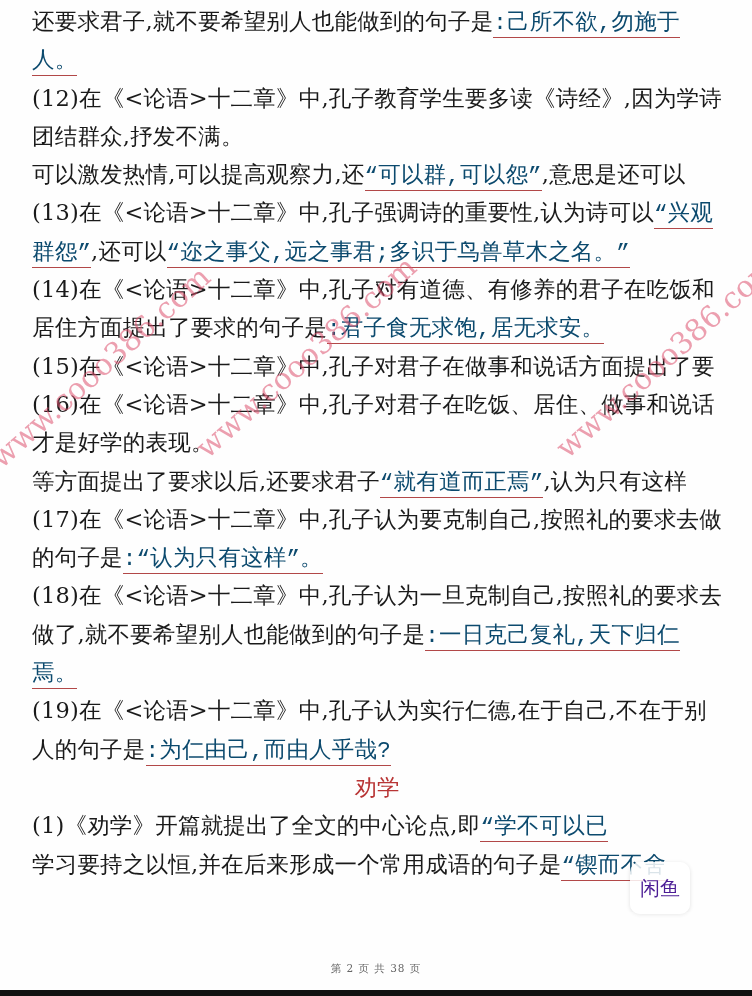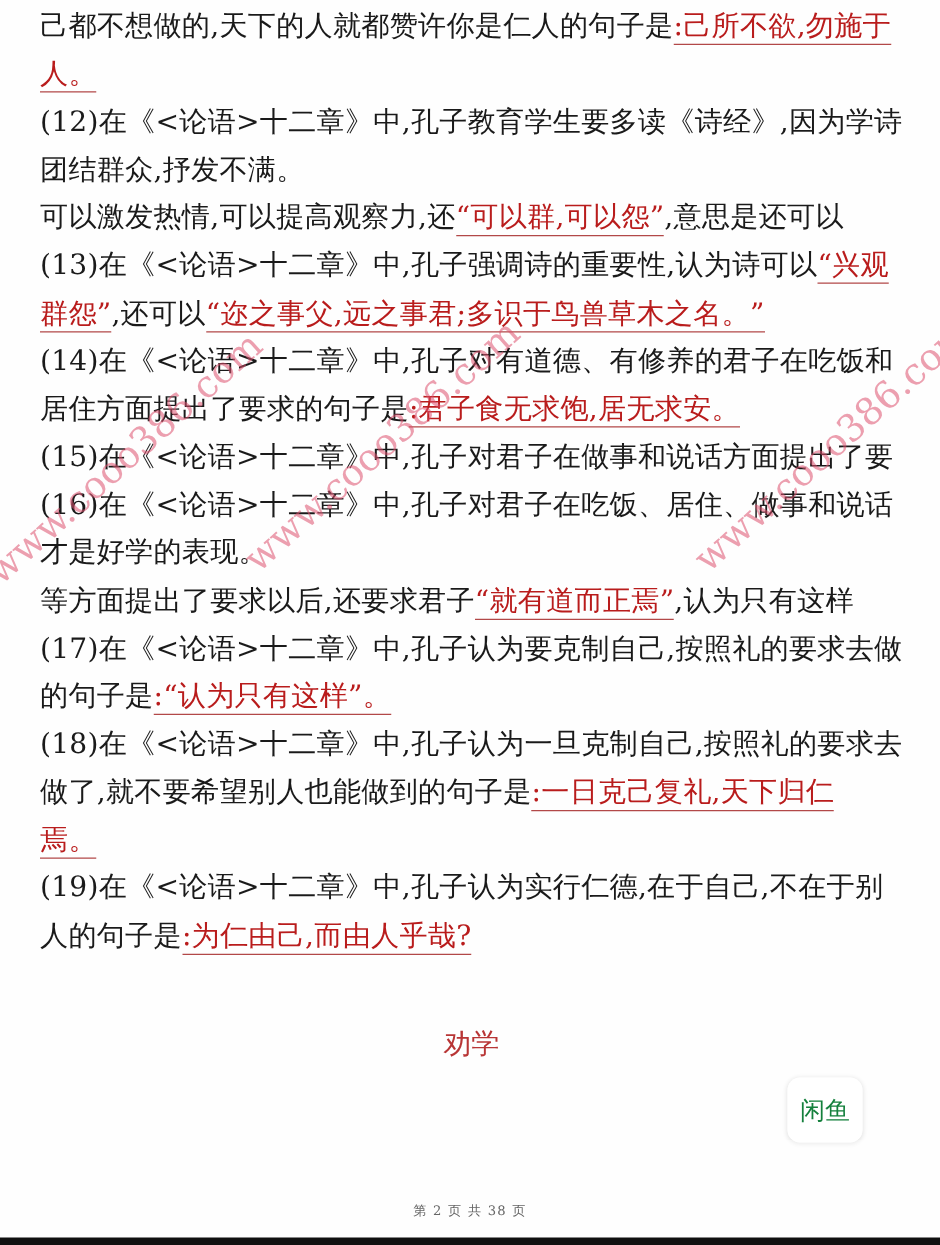--- a/index.html
+++ b/index.html
@@ -29,31 +29,31 @@
       width: 690px;
     }
     .line {
       height: 38.3px;
       line-height: 38.3px;
       font-size: 22.5px;
       white-space: nowrap;
       letter-spacing: 0.2px;
     }
     .ans {
-      color: #b91c1c;
+      color: #0c4a6e;
       border-bottom: 1.5px solid #b24848;
       padding-bottom: 1px;
+      font-family: Liberation Mono, monospace;
     }
     .heading {
       text-align: center;
       color: #b83535;
       font-size: 22.5px;
       height: 38.3px;
       line-height: 38.3px;
-      margin-top: 48px;
     }
     .footer {
       position: absolute;
       left: 0;
       width: 752px;
       top: 962px;
       text-align: center;
       font-size: 10.5px;
       color: #666;
       letter-spacing: 1px;
@@ -79,60 +79,62 @@
       left: 630px;
       top: 862px;
       width: 60px;
       height: 52px;
       background: rgba(255,255,255,0.85);
       border-radius: 10px;
       box-shadow: 0 1px 4px rgba(0,0,0,0.12);
       display: flex;
       align-items: center;
       justify-content: center;
-      color: #15803d;
+      color: #4c1d95;
       font-size: 20px;
       font-family: "DejaVu Sans", sans-serif;
     }
     .overlay-blur {
       position: absolute;
       left: 420px;
       top: 912px;
       width: 300px;
       height: 40px;
       background: rgba(255,255,255,0.35);
       pointer-events: none;
     }
   </style>
 </head>
 <body>
 
 <div class="page">
   <div class="content" id="content">
-      <div class="line"><span>己都不想做的,天下的人就都赞许你是仁人的句子是</span><span class="ans">:己所不欲,勿施于</span></div>
+      <div class="line"><span>还要求君子,就不要希望别人也能做到的句子是</span><span class="ans">:己所不欲,勿施于</span></div>
       <div class="line"><span class="ans">人。</span></div>
       <div class="line"><span>(12)在《&lt;论语&gt;十二章》中,孔子教育学生要多读《诗经》,因为学诗</span></div>
       <div class="line"><span>团结群众,抒发不满。</span></div>
       <div class="line"><span>可以激发热情,可以提高观察力,还</span><span class="ans">“可以群,可以怨”</span><span>,意思是还可以</span></div>
       <div class="line"><span>(13)在《&lt;论语&gt;十二章》中,孔子强调诗的重要性,认为诗可以</span><span class="ans">“兴观</span></div>
       <div class="line"><span class="ans">群怨”</span><span>,还可以</span><span class="ans">“迩之事父,远之事君;多识于鸟兽草木之名。”</span></div>
       <div class="line"><span>(14)在《&lt;论语&gt;十二章》中,孔子对有道德、有修养的君子在吃饭和</span></div>
       <div class="line"><span>居住方面提出了要求的句子是</span><span class="ans">:君子食无求饱,居无求安。</span></div>
       <div class="line"><span>(15)在《&lt;论语&gt;十二章》中,孔子对君子在做事和说话方面提出了要</span></div>
       <div class="line"><span>(16)在《&lt;论语&gt;十二章》中,孔子对君子在吃饭、居住、做事和说话</span></div>
       <div class="line"><span>才是好学的表现。</span></div>
       <div class="line"><span>等方面提出了要求以后,还要求君子</span><span class="ans">“就有道而正焉”</span><span>,认为只有这样</span></div>
       <div class="line"><span>(17)在《&lt;论语&gt;十二章》中,孔子认为要克制自己,按照礼的要求去做</span></div>
       <div class="line"><span>的句子是</span><span class="ans">:“认为只有这样”。</span></div>
       <div class="line"><span>(18)在《&lt;论语&gt;十二章》中,孔子认为一旦克制自己,按照礼的要求去</span></div>
       <div class="line"><span>做了,就不要希望别人也能做到的句子是</span><span class="ans">:一日克己复礼,天下归仁</span></div>
       <div class="line"><span class="ans">焉。</span></div>
       <div class="line"><span>(19)在《&lt;论语&gt;十二章》中,孔子认为实行仁德,在于自己,不在于别</span></div>
       <div class="line"><span>人的句子是</span><span class="ans">:为仁由己,而由人乎哉?</span></div>
       <div class="heading">劝学</div>
+      <div class="line"><span>(1)《劝学》开篇就提出了全文的中心论点,即</span><span class="ans">“学不可以已</span></div>
+      <div class="line"><span>学习要持之以恒,并在后来形成一个常用成语的句子是</span><span class="ans">“锲而不舍</span></div>
     </div>
 
   <div class="watermark" style="left:6px; top:440px;">www.cooo386.com</div>
   <div class="watermark" style="left:212px; top:430px;">www.cooo386.com</div>
   <div class="watermark" style="left:572px; top:430px;">www.cooo386.com</div>
 
   <div class="logo-box">
     <span>闲鱼</span>
   </div>
   <div class="overlay-blur"></div>

